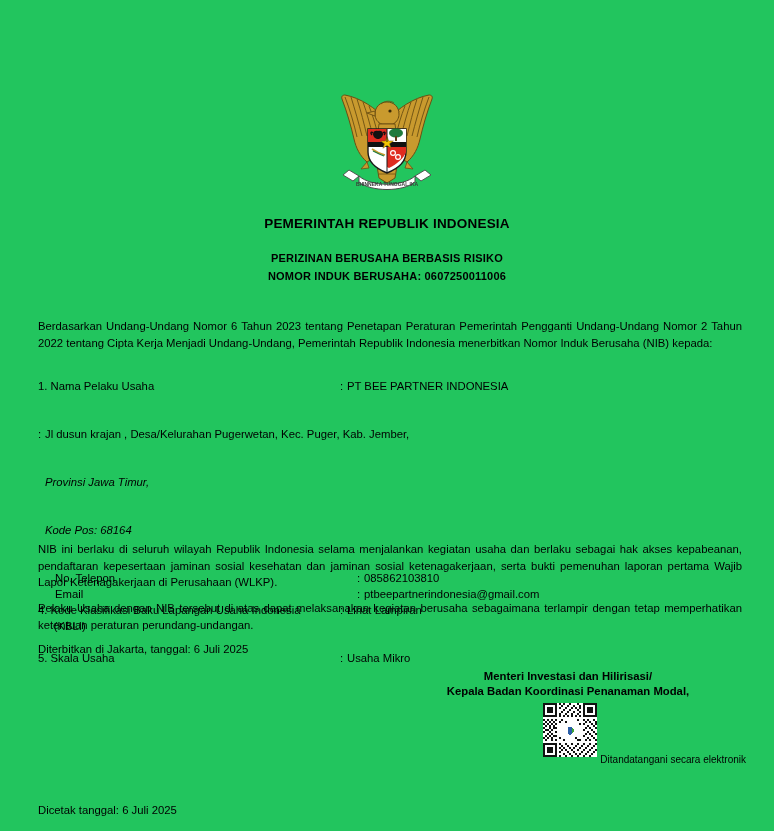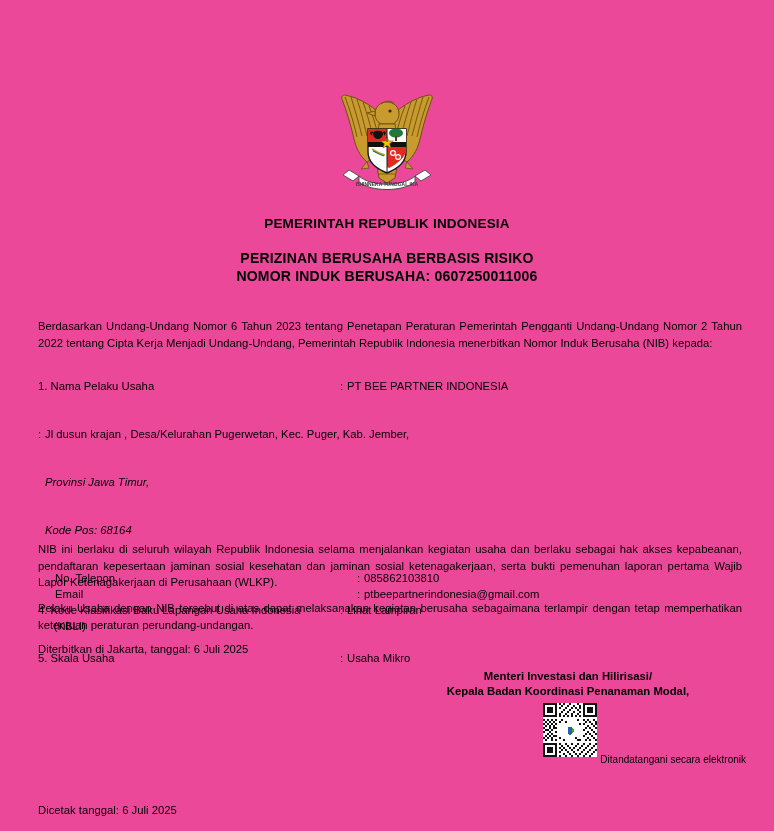--- a/index.html
+++ b/index.html
@@ -13,21 +13,21 @@
     position: relative;
     font-family: "Liberation Sans", sans-serif;
     color: #000000;
     overflow: hidden;
   }
   .page {
     position: absolute;
     left: 0; top: 0;
     width: 774px;
     height: 831px;
-    background: #ec4899;
+    background: #22c55e;
   }
 
   
   .emblem-wrap {
     position: absolute;
     left: 0; right: 0;
     top: 86px;
     display: flex;
     justify-content: center;
   }
@@ -45,21 +45,21 @@
     text-align: center;
     font-size: 13.5px;
     font-weight: bold;
     letter-spacing: 0.2px;
   }
   .title-main {
     position: absolute;
     left: 0; right: 0;
     top: 249px;
     text-align: center;
-    font-size: 14px;
+    font-size: 11px;
     font-weight: bold;
     line-height: 18px;
     letter-spacing: 0.2px;
   }
 
   
   .para {
     position: absolute;
     left: 38px;
     width: 704px;

